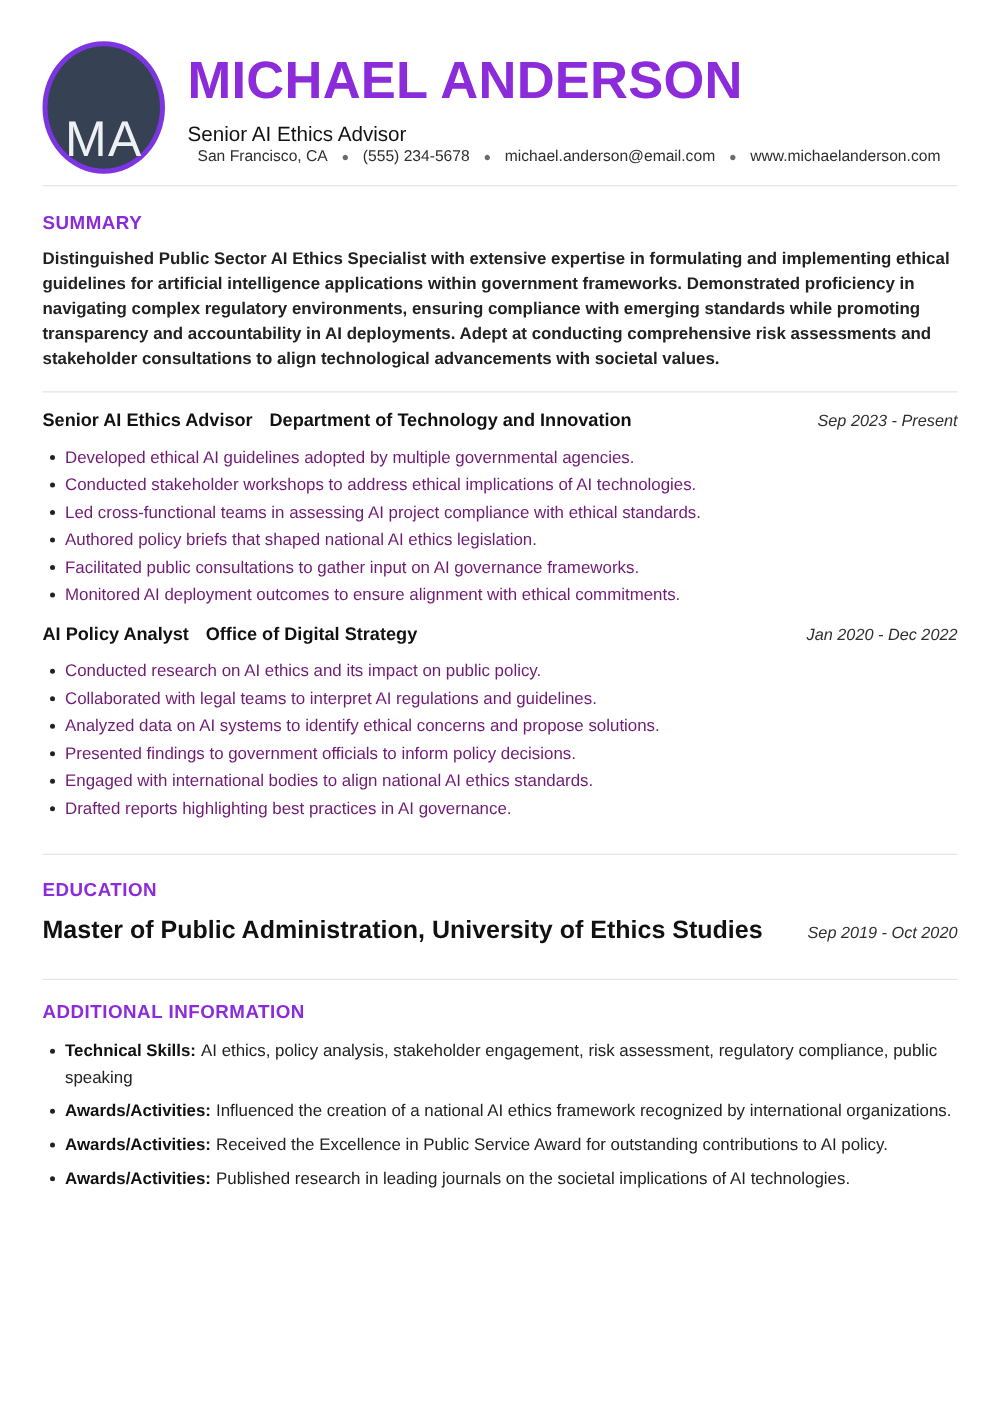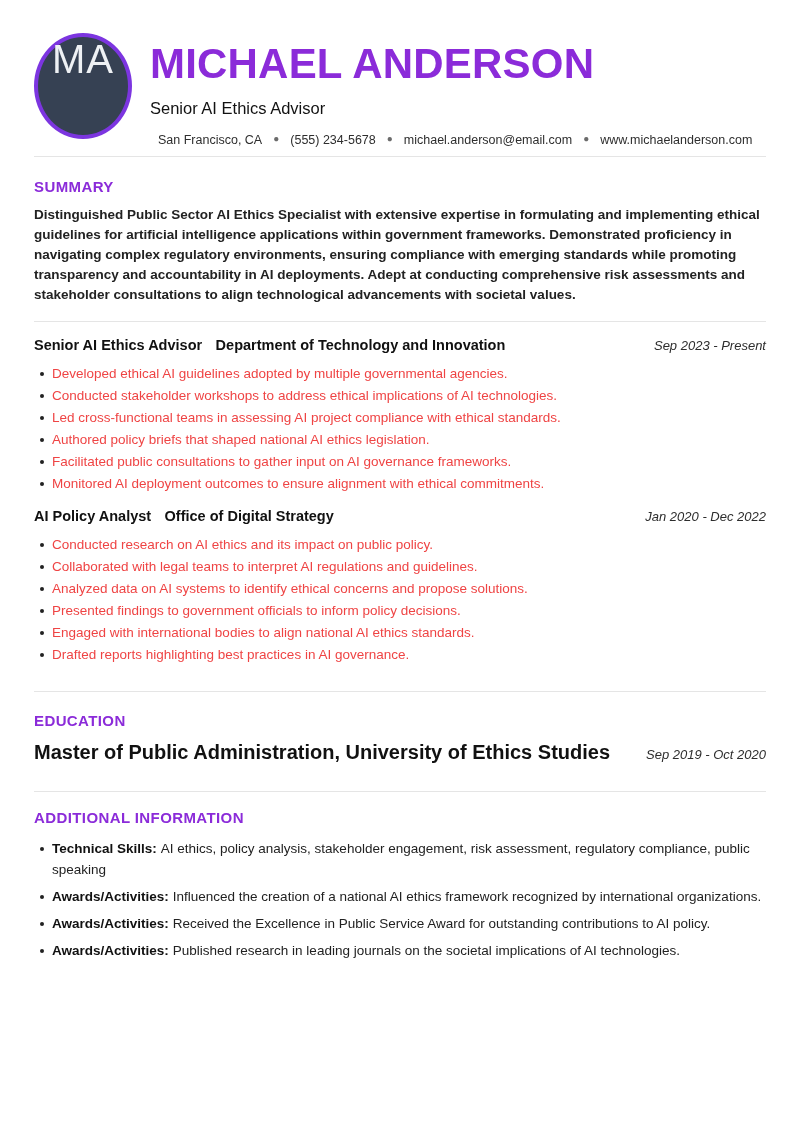--- a/index.html
+++ b/index.html
@@ -13,33 +13,33 @@
   }
   .page { width: 800px; height: 1130px; background: #fff; padding: 0 34px; }
 
   
   .header { display: flex; align-items: flex-start; padding-top: 33px; }
   .avatar {
     width: 98px; height: 106px;
     border-radius: 50%;
     background: #364153;
     border: 4px solid #7c35e0;
-    display: flex; align-items: flex-start; justify-content: center;
+    display: flex; align-items: flex-end; justify-content: center;
     flex: 0 0 auto;
   }
   .avatar-initials {
     color: #eef1f4; font-size: 40px; font-weight: 400; letter-spacing: 1px;
   }
   .header-text { margin-left: 18px; padding-top: 9px; }
   .name {
     color: #8b2bd9; font-size: 42px; font-weight: 700; letter-spacing: 0.2px;
     line-height: 1.05;
   }
   .title { margin-top: 13px; font-size: 16.5px; font-weight: 500; color: #121212; }
-  .contact { margin-top: 15px; font-size: 12.5px; color: #2e2e2e; display: flex; align-items: flex-start; padding-left: 8px; }
+  .contact { font-size: 12.5px; color: #2e2e2e; display: flex; align-items: flex-end; padding-left: 8px; }
   .contact .sep { color: #6b6b6b; font-size: 10px; margin: 0 11px; }
 
   hr.rule { border: none; border-top: 1px solid #e5e5e5; }
   .rule-header { margin-top: 9px; }
   .rule-mid { margin-top: 16px; }
   .rule-big { margin-top: 27px; }
 
   
   .section-heading {
     color: #8b2bd9; font-size: 15px; font-weight: 700; letter-spacing: 0.4px;
@@ -53,21 +53,21 @@
 
   .work-heading { margin-top: 20px; }
   .job-header { display: flex; justify-content: space-between; align-items: baseline; margin-top: 14px; }
   .job-title { font-size: 14.5px; font-weight: 700; color: #111; }
   .job-company { font-size: 14.5px; font-weight: 700; color: #111; margin-left: 9px; }
   .job-dates, .edu-dates { font-size: 13px; font-style: italic; color: #2d2d2d; white-space: nowrap; }
 
   ul.bullets { list-style: none; margin-top: 10px; }
   ul.bullets li {
     position: relative; padding-left: 18px;
-    font-size: 13.5px; line-height: 19px; margin-bottom: 3px; color: #ef4444;
+    font-size: 13.5px; line-height: 19px; margin-bottom: 3px; color: #701a75;
   }
   ul.bullets li::before {
     content: ""; position: absolute; left: 6px; top: 8px;
     width: 4px; height: 4px; border-radius: 50%; background: #222;
   }
 
   .edu-heading { margin-top: 20px; }
   .edu-row { display: flex; justify-content: space-between; align-items: baseline; margin-top: 12px; }
   .edu-degree { font-size: 20px; font-weight: 700; color: #111; }
 

